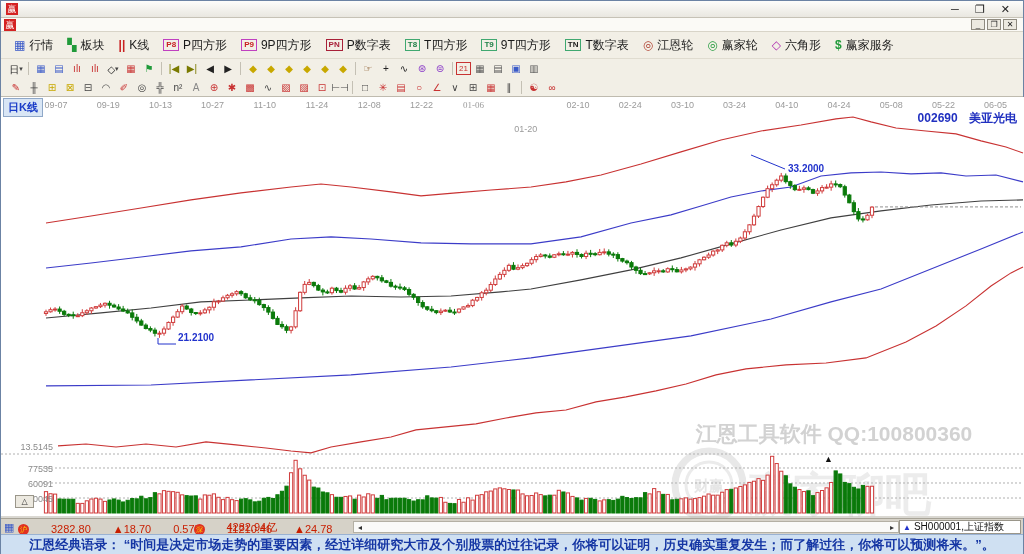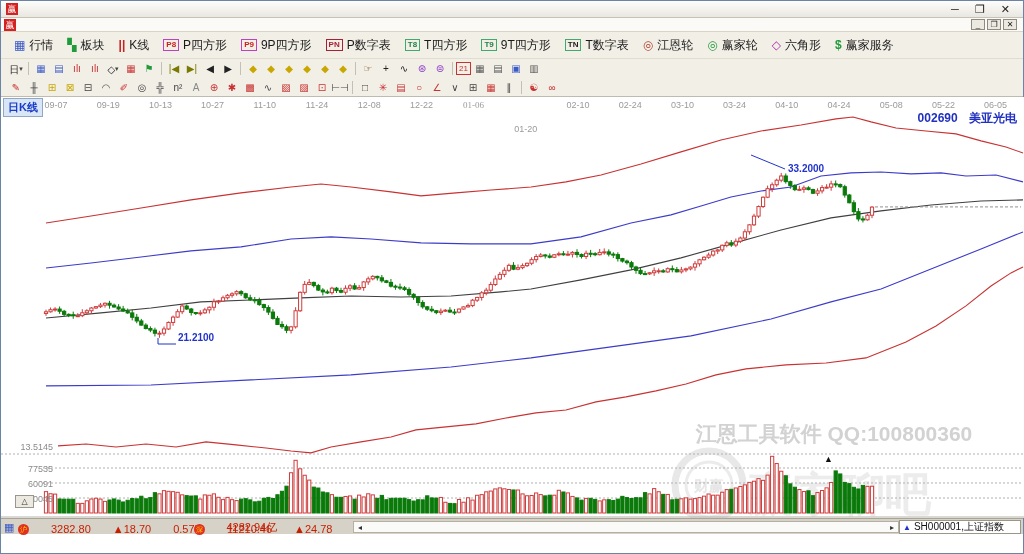--- a/index.html
+++ b/index.html
@@ -841,14 +841,17 @@
     <span class="scroll">
       <span>◂</span>
       <span>▸</span>
     </span>
     <span class="selfield">
       <span class="ic">▲</span>
       <span>SH000001,上证指数</span>
     </span>
   </div>
 
+  <div class="quote">
+    <span>江恩经典语录： “时间是决定市场走势的重要因素，经过详细研究大市及个别股票的过往记录，你将可以证明，历史确实重复发生；而了解过往，你将可以预测将来。”。</span>
+  </div>
 
 </div>
 
 </body></html>

